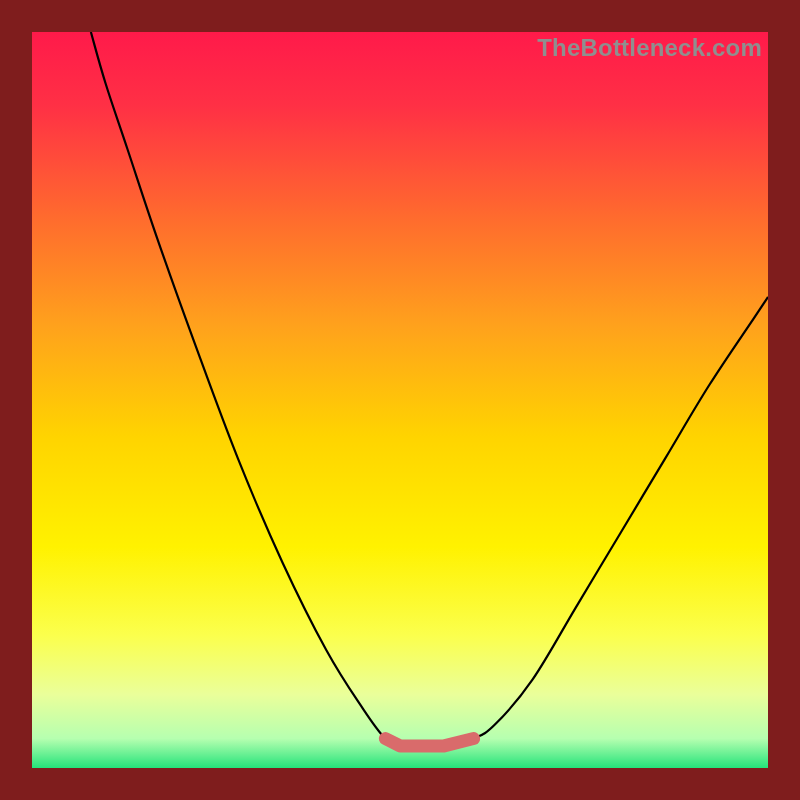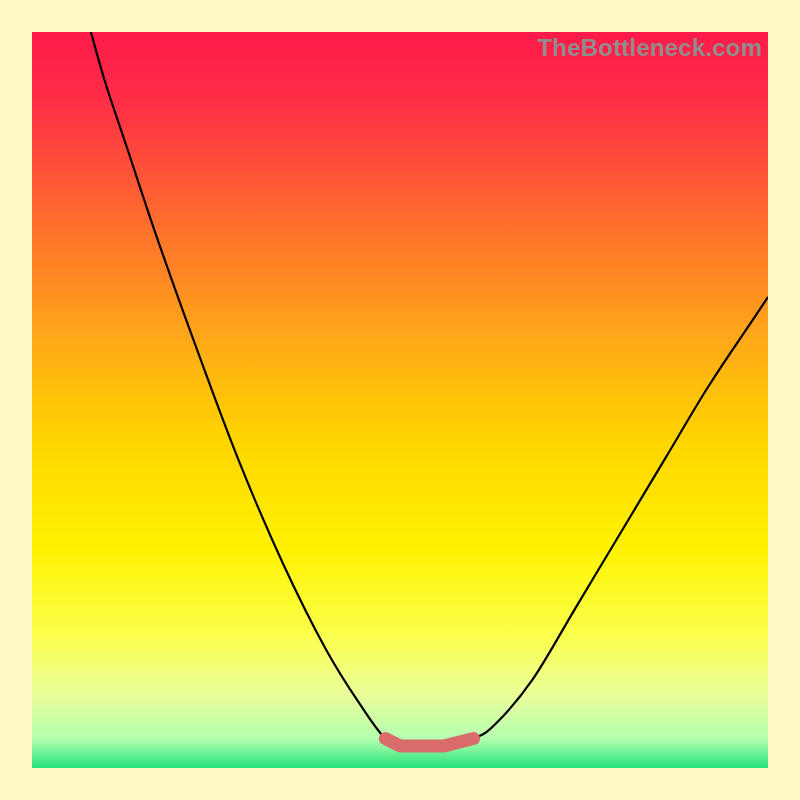--- a/index.html
+++ b/index.html
@@ -9,21 +9,21 @@
     height: 800px;
     background: #000000;
     overflow: hidden;
   }
   .frame {
     position: absolute;
     left: 0;
     top: 0;
     width: 800px;
     height: 800px;
-    background: #fef9c3;
+    background: #7f1d1d;
   }
   .plot-area {
     position: absolute;
     left: 32px;
     top: 32px;
     width: 736px;
     height: 736px;
     overflow: hidden;
   }
   .watermark {

